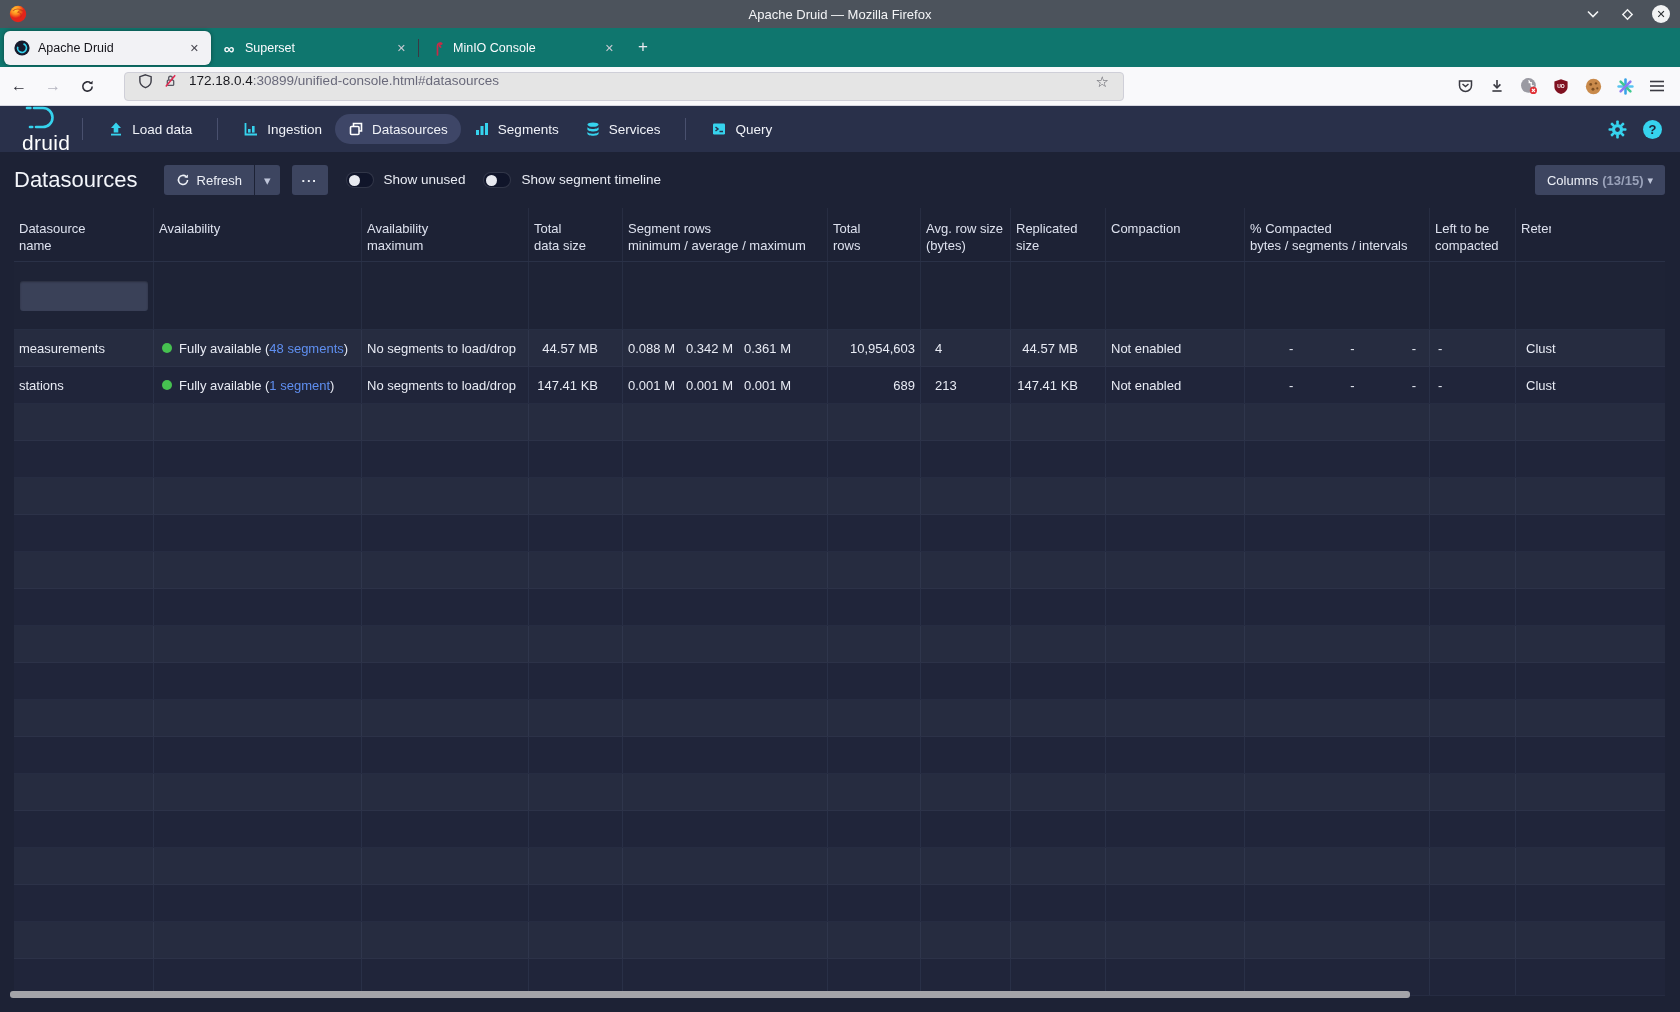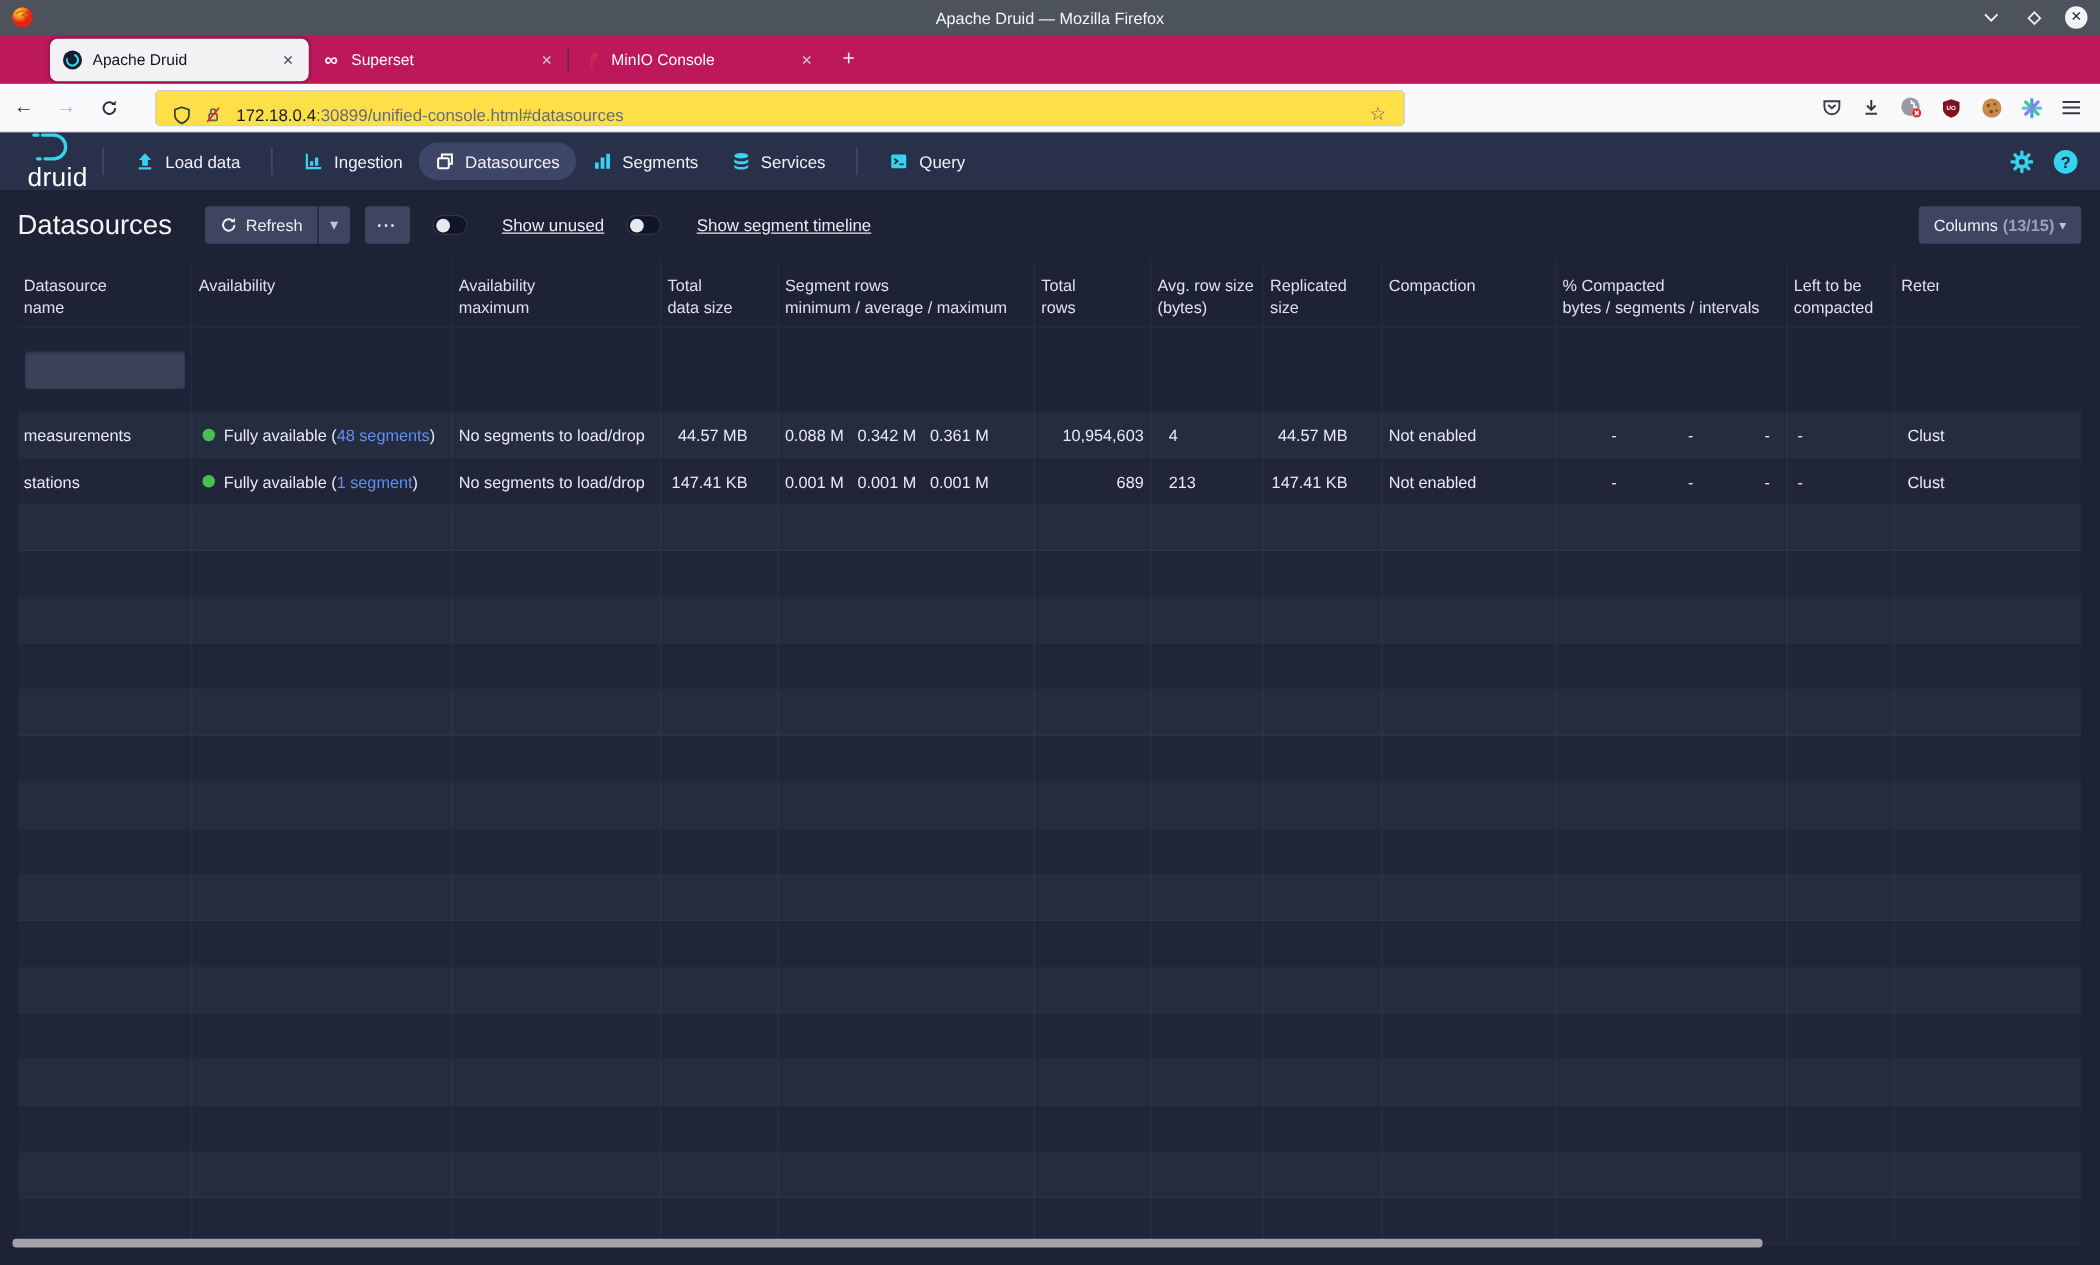--- a/index.html
+++ b/index.html
@@ -9,40 +9,40 @@
   
   .titlebar { position:absolute; top:0; left:0; width:1680px; height:28px; background:#4c535c;
               display:flex; align-items:center; }
   .ff-logo { margin-left:9px; width:18px; height:18px; }
   .win-title { position:absolute; left:0; right:0; text-align:center; color:#f4f5f7; font-size:13px; }
   .win-controls { position:absolute; right:10px; top:0; height:28px; display:flex; align-items:center; gap:16px; }
   .wc { width:18px; height:18px; display:flex; align-items:center; justify-content:center; }
   .wc-close { background:#f2f3f4; border-radius:50%; color:#2b2f33; font-size:11px; line-height:1; }
 
   
-  .tabbar { position:absolute; top:28px; left:0; width:1680px; height:39px; background:#be185d;
-            display:flex; align-items:flex-end;padding-left:36px; }
+  .tabbar { position:absolute; top:28px; left:0; width:1680px; height:39px; background:#0f766e;
+            display:flex; align-items:flex-end; }
   .tab { height:34px; width:207px; margin-bottom:2px; display:flex; align-items:center; padding:0 8px 0 10px;
          border-radius:6px; color:#fbfbfe; font-size:12.5px; position:relative; }
   .tab.active { background:#f2f2f5; color:#15141a; margin-left:4px; box-shadow:0 0 4px rgba(0,0,0,.4); }
   .tab .fav { width:16px; height:16px; margin-right:8px; flex:0 0 16px; display:flex; align-items:center; justify-content:center; }
   .tab .t-title { flex:1; overflow:hidden; white-space:nowrap; }
   .tab .t-close { font-size:11px; padding:2px 4px; color:#c9c9d2; }
   .tab.active .t-close { color:#47464f; }
   .tab-sep { width:1px; height:18px; background:#3a3944; margin-bottom:10px; }
   .newtab { color:#eaeaf0; font-size:17px; padding:0 12px 10px 12px; }
 
   
   .toolbar { position:absolute; top:67px; left:0; width:1680px; height:39px; background:#f9f9fb;
              border-bottom:1px solid #d7d7e0; display:flex; align-items:center; }
   .navbtn { width:30px; height:28px; display:flex; align-items:center; justify-content:center;
             font-size:16px; color:#2f2f38; margin-left:4px; border-radius:4px; }
   .navbtn.disabled { color:#b4b4bf; }
-  .urlbar { margin-left:22px; width:1000px; height:29px; background:#fde047; border:1px solid #cfcfd8;
-            border-radius:4px; display:flex; align-items:flex-end; padding:0 8px; }
+  .urlbar { margin-left:22px; width:1000px; height:29px; background:#e5e5e5; border:1px solid #cfcfd8;
+            border-radius:4px; display:flex; align-items:flex-start; padding:0 8px; }
   .urlbar .uicon { margin:0 5px; display:flex; }
   .urltext { font-size:13.5px; margin-left:6px; flex:1; white-space:nowrap; overflow:hidden; }
   .urltext .host { color:#19191f; }
   .urltext .rest { color:#69697a; }
   .starbtn { color:#56565f; font-size:15px; padding:0 6px; }
   .tool-right { margin-left:auto; display:flex; align-items:center; gap:14px; padding-right:14px; }
   .tico { width:18px; height:18px; display:flex; align-items:center; justify-content:center; }
 
   
   .navbar { position:absolute; top:106px; left:0; width:1680px; height:46px; background:#29304a;
@@ -58,21 +58,21 @@
   
   .pagehead { position:absolute; top:152px; left:0; width:1680px; height:56px; background:#1d2235;
               display:flex; align-items:center; color:#e9ecf4; }
   .pg-title { font-size:22px; color:#f3f5fa; margin-left:14px; margin-right:26px; }
   .btn { background:#3d4560; color:#edf0f7; font-size:13px; height:30px; display:flex;
          align-items:center; border-radius:3px; padding:0 12px; }
   .split { display:flex; }
   .split .main { border-radius:3px 0 0 3px; gap:7px; }
   .split .caret { border-radius:0 3px 3px 0; margin-left:1px; padding:0 9px; color:#bfc6da; }
   .morebtn { margin-left:12px; padding:0 10px; font-weight:bold; letter-spacing:1px; }
-  .toggle-group { display:flex; align-items:center; gap:28px; margin-left:18px; font-size:13.5px;text-decoration:underline; }
+  .toggle-group { display:flex; gap:10px; margin-left:18px; font-size:13.5px; }
   .switch { width:28px; height:16px; border-radius:8px; background:#10152a; border:1px solid rgba(255,255,255,.14); position:relative; }
   .switch .knob { position:absolute; left:2px; top:1.5px; width:11px; height:11px; border-radius:50%; background:#e8eaf0; }
   .colbtn { margin-left:auto; margin-right:15px; gap:4px; }
   .colbtn .dim { color:#9aa2ba;font-weight:bold; }
   .colbtn .caret2 { color:#bfc6da; font-size:11px; }
 
   
   .tablewrap { position:absolute; top:208px; left:14px; width:1651px; height:788px; overflow:hidden; }
   .tinner { width:1886px; }
   .grid { display:grid; grid-template-columns:140px 208px 167px 94px 205px 93px 90px 95px 139px 185px 86px 384px; }

